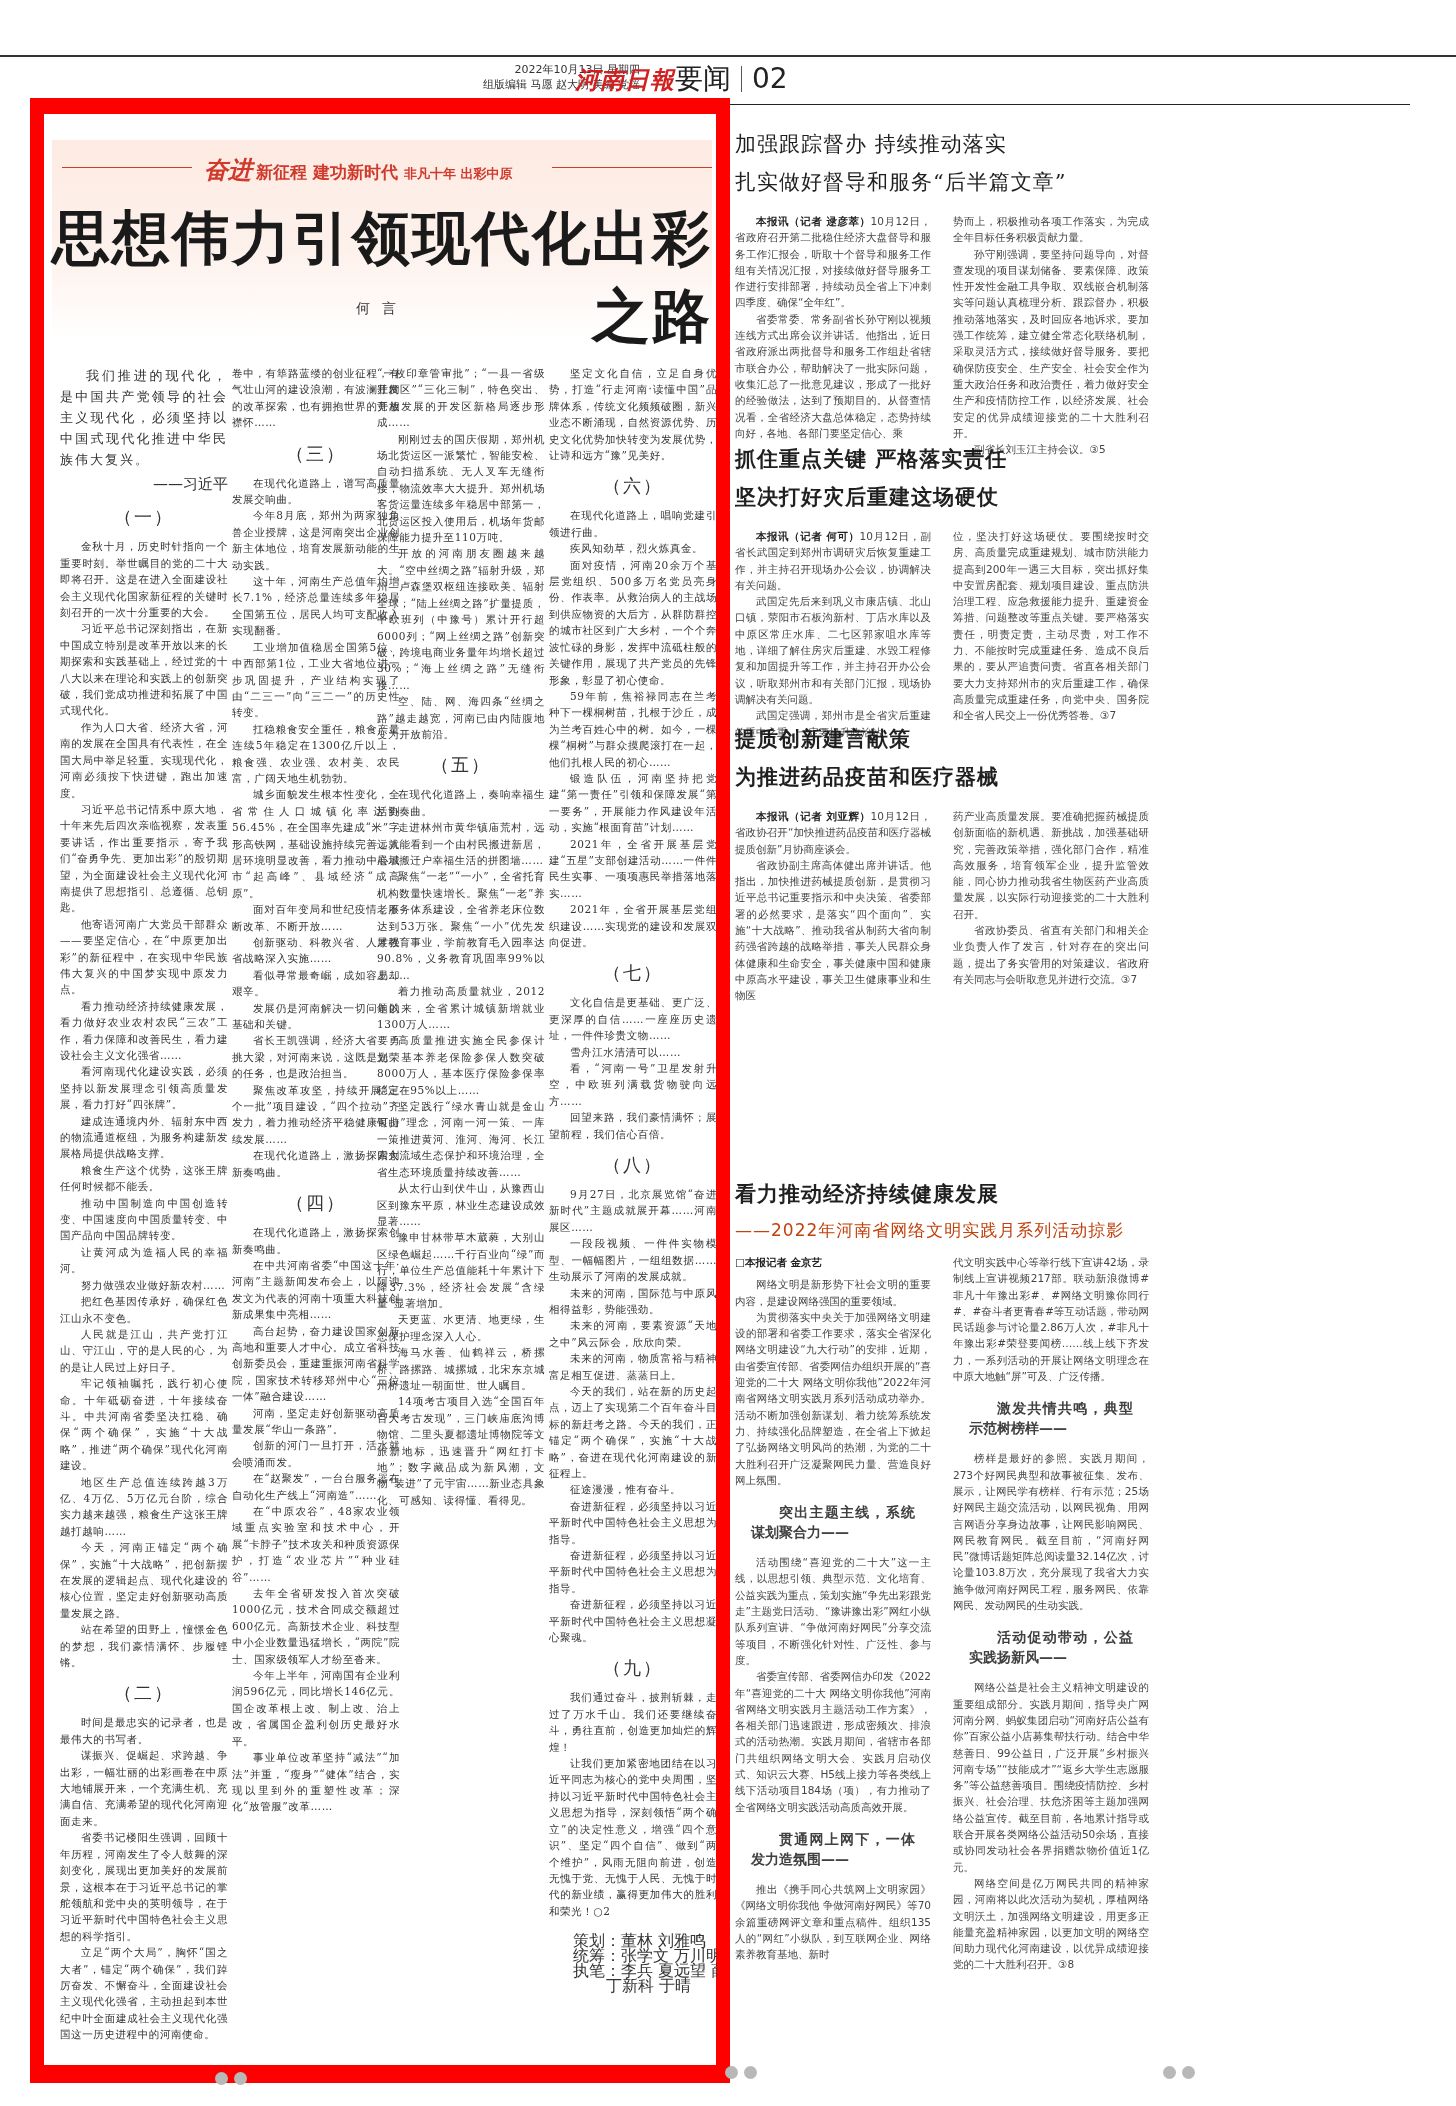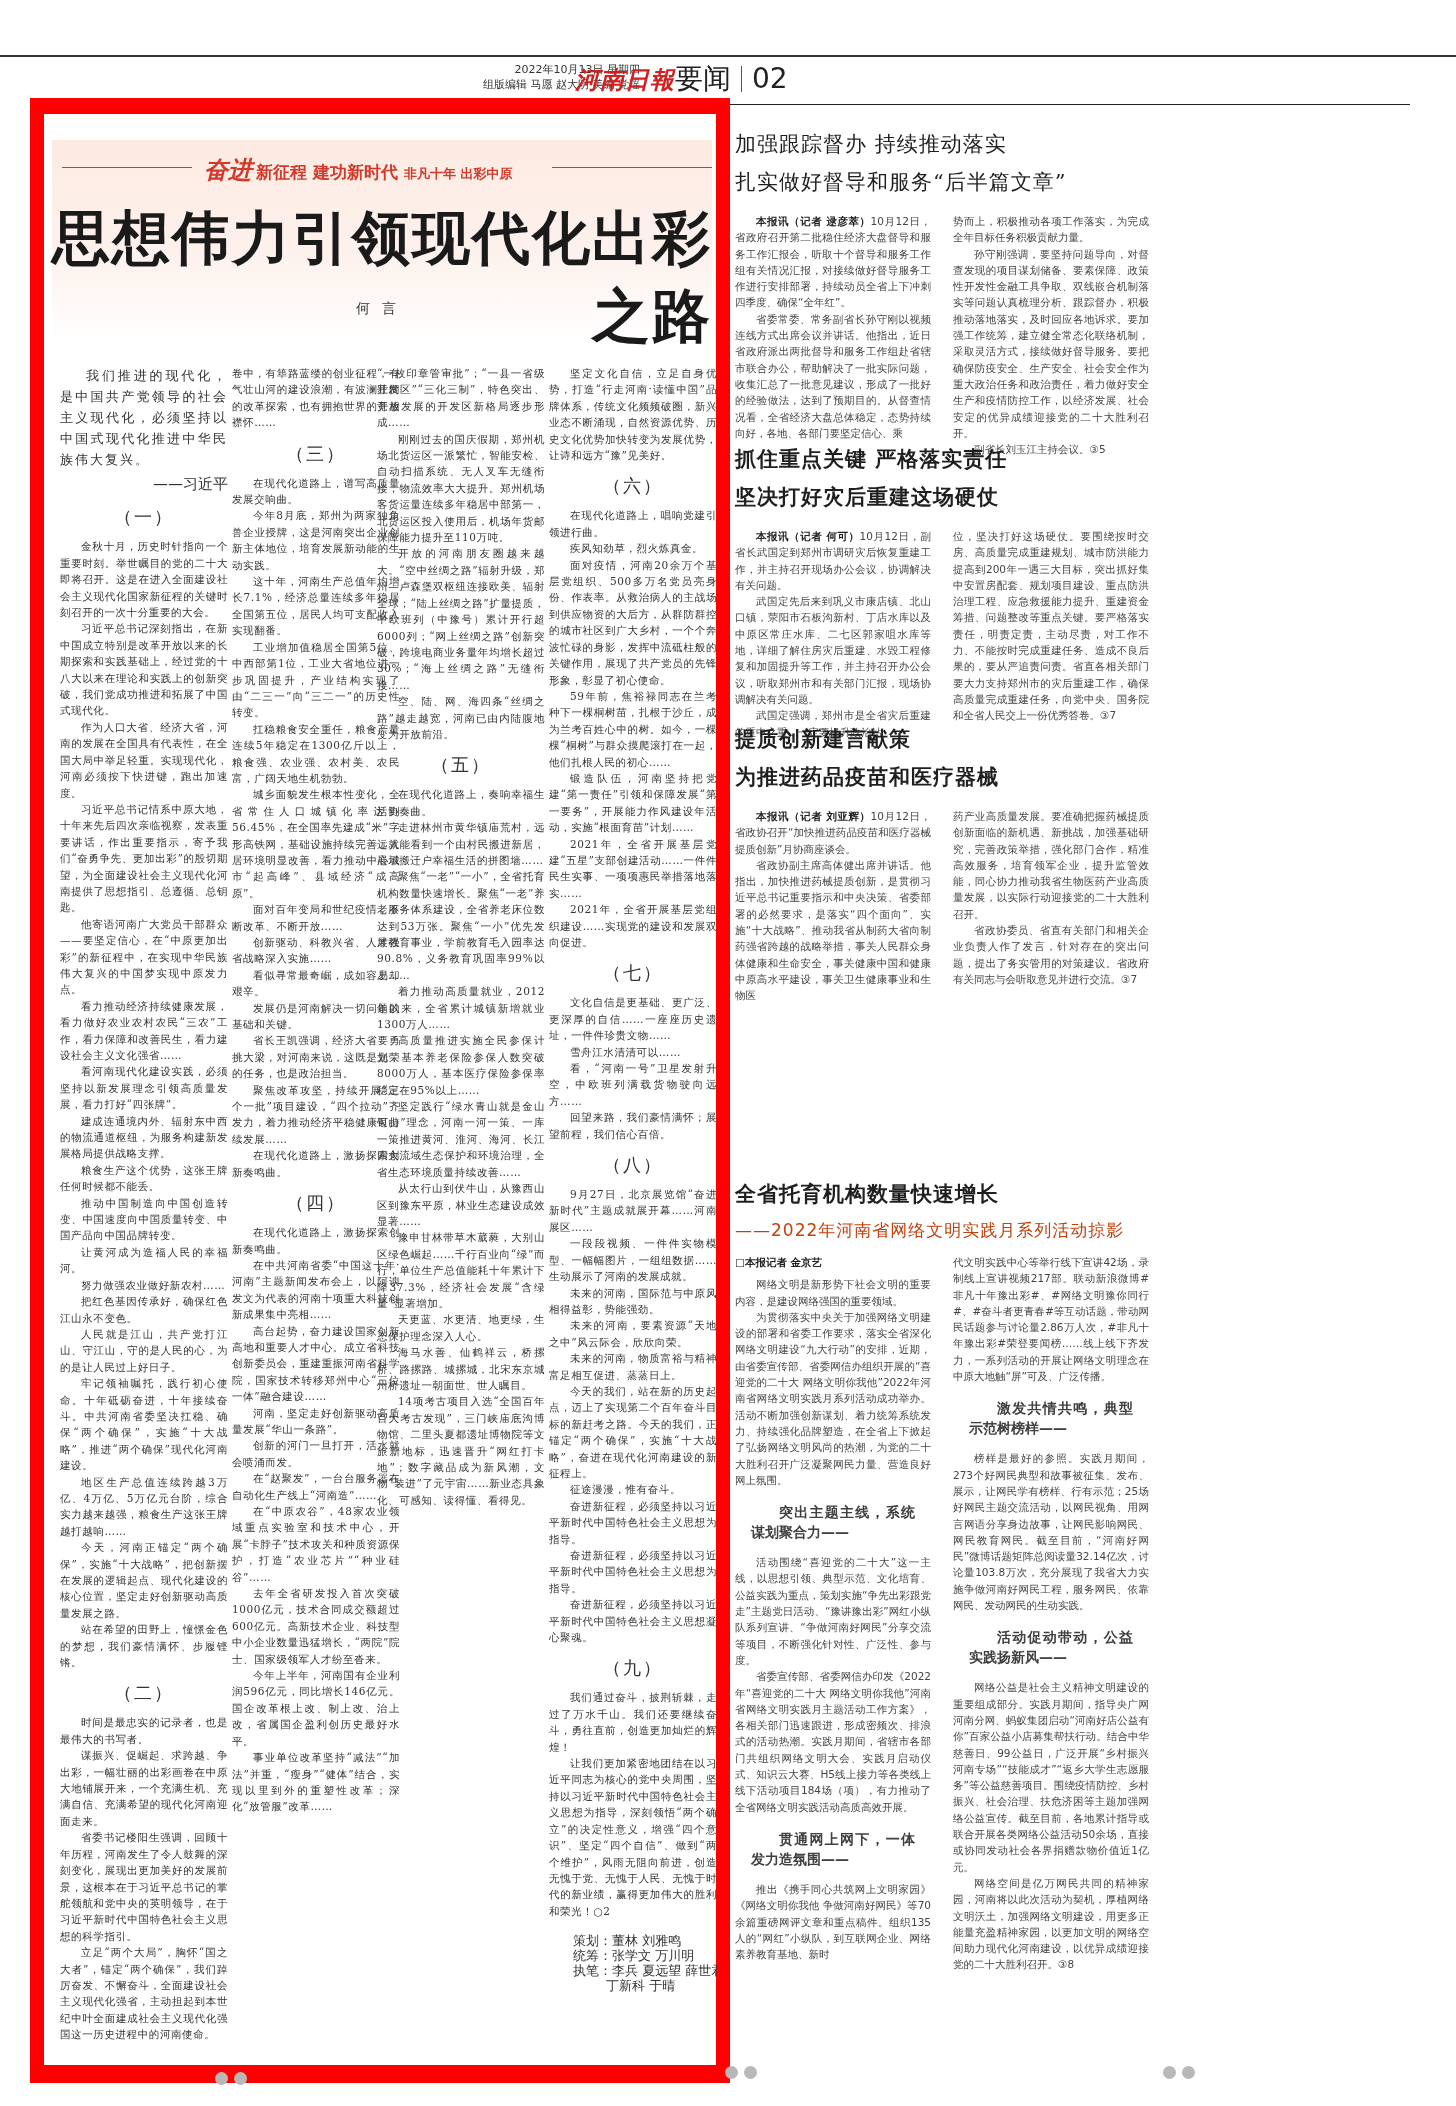--- a/index.html
+++ b/index.html
@@ -28,21 +28,21 @@
   .slogan .sub { font-size: 13px; margin-left: 6px; font-weight: bold; }
   .headline { position: absolute; left: 0; top: 60px; width: 660px; text-align: right; font-family: "DejaVu Serif", serif; font-weight: bold; font-size: 58px; letter-spacing: 2px; color: #1a1a1a; }
   .byline-main { position: absolute; left: 0; top: 160px; width: 660px; text-align: center; font-size: 14px; letter-spacing: 12px; color: #333; }
 
   
   .col { position: absolute; top: 365px; width: 168px; font-size: 10.5px; line-height: 16.4px; text-align: justify; color: #333; letter-spacing: 0.6px; overflow: hidden; }
   .col p { text-indent: 2em; }
   .col .quote { font-size: 13px; line-height: 21px; letter-spacing: 2px; text-indent: 2em; }
   .col .quote-attr { text-align: right; font-family: "DejaVu Sans", sans-serif; font-size: 15px; margin: 6px 0 10px; letter-spacing: 0; text-indent: 0; }
   .col .sec { text-align: center; font-size: 18px; line-height: 30px; margin: 8px 0 6px; text-indent: 0; letter-spacing: 2px; }
-  .credits { font-family: "DejaVu Sans", sans-serif; font-size: 13px; line-height: 15px; margin-top: 14px; padding-left: 24px; letter-spacing: 0; }
+  .credits { font-family: "DejaVu Sans", sans-serif; font-size: 16px; line-height: 15px; margin-top: 14px; padding-left: 24px; letter-spacing: 0; }
   .credits div { white-space: nowrap; }
   .credits .cont { padding-left: 33px; }
 
   .dots { position: absolute; display: flex; gap: 6px; }
   .dots span { width: 13px; height: 13px; border-radius: 50%; background: #b8b8b8; display: block; }
 
   
   .rs { position: absolute; left: 735px; width: 680px; }
   .rs h2 { font-family: "DejaVu Serif", serif; font-weight: bold; font-size: 21px; line-height: 38px; letter-spacing: 1px; color: #1f1f1f; }
   .rs h2.light { font-weight: normal; }
@@ -256,21 +256,21 @@
         <p><span>省政协副主席高体健出席并讲话。他指出，加快推进药械提质创新，是贯彻习近平总书记重要指示和中央决策、省委部署的必然要求，是落实“四个面向”、实施“十大战略”、推动我省从制药大省向制药强省跨越的战略举措，事关人民群众身体健康和生命安全，事关健康中国和健康中原高水平建设，事关卫生健康事业和生物医</span></p>
       </div>
       <div class="c">
         <p style="text-indent: 0px;"><span>药产业高质量发展。要准确把握药械提质创新面临的新机遇、新挑战，加强基础研究，完善政策举措，强化部门合作，精准高效服务，培育领军企业，提升监管效能，同心协力推动我省生物医药产业高质量发展，以实际行动迎接党的二十大胜利召开。</span></p>
         <p><span>省政协委员、省直有关部门和相关企业负责人作了发言，针对存在的突出问题，提出了务实管用的对策建议。省政府有关同志与会听取意见并进行交流。③7</span></p>
       </div>
     </div>
   </div>
 <div class="rs a4" id="art3">
     <h2>
-      <div>全省托育机构数量快速增长</div>
+      <div>看力推动经济持续健康发展</div>
     </h2>
     <div class="sub">——2022年河南省网络文明实践月系列活动掠影</div>
     <div class="body">
       <div class="c">
         <div class="reporter">□本报记者 金京艺</div>
         <p><span>网络文明是新形势下社会文明的重要内容，是建设网络强国的重要领域。</span></p>
         <p><span>为贯彻落实中央关于加强网络文明建设的部署和省委工作要求，落实全省深化网络文明建设“九大行动”的安排，近期，由省委宣传部、省委网信办组织开展的“喜迎党的二十大 网络文明你我他”2022年河南省网络文明实践月系列活动成功举办。活动不断加强创新谋划、着力统筹系统发力、持续强化品牌塑造，在全省上下掀起了弘扬网络文明风尚的热潮，为党的二十大胜利召开广泛凝聚网民力量、营造良好网上氛围。</span></p>
         <div class="subhead">突出主题主线，系统谋划聚合力——</div>
         <p><span>活动围绕“喜迎党的二十大”这一主线，以思想引领、典型示范、文化培育、公益实践为重点，策划实施“争先出彩跟党走”主题党日活动、“豫讲豫出彩”网红小纵队系列宣讲、“争做河南好网民”分享交流等项目，不断强化针对性、广泛性、参与度。</span></p>
         <p><span>省委宣传部、省委网信办印发《2022年“喜迎党的二十大 网络文明你我他”河南省网络文明实践月主题活动工作方案》，各相关部门迅速跟进，形成密频次、排浪式的活动热潮。实践月期间，省辖市各部门共组织网络文明大会、实践月启动仪式、知识云大赛、H5线上接力等各类线上线下活动项目184场（项），有力推动了全省网络文明实践活动高质高效开展。</span></p>

